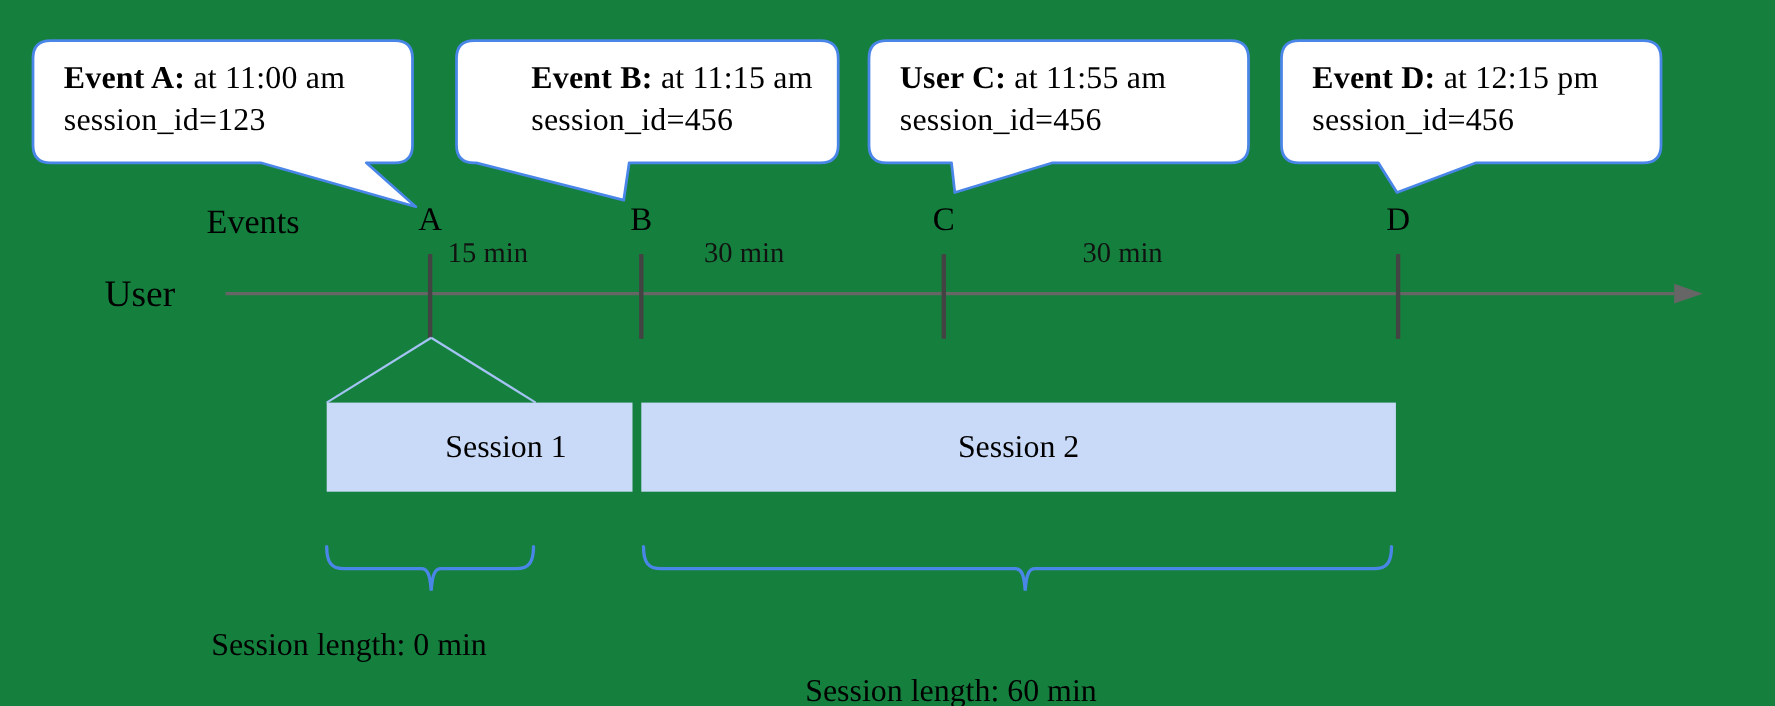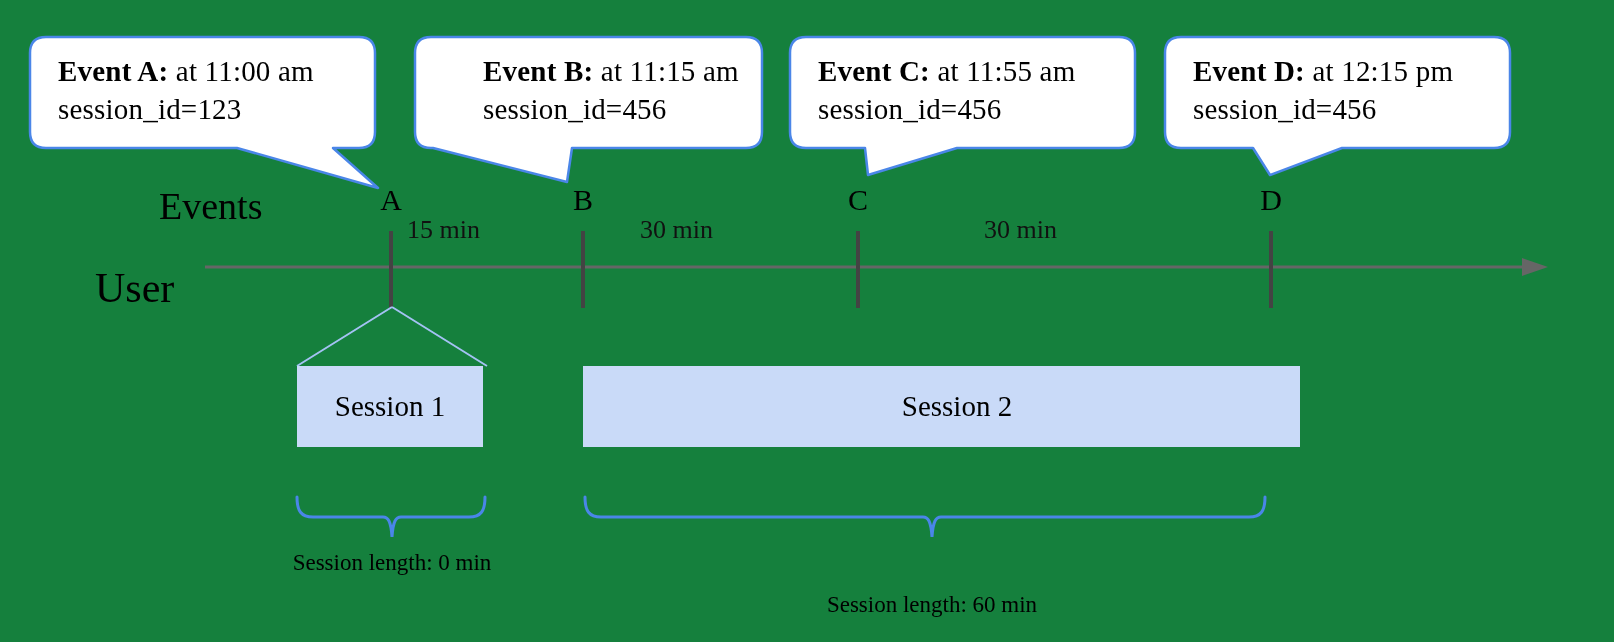--- a/index.html
+++ b/index.html
@@ -35,31 +35,30 @@
   }
   .session-box{
     position:absolute;
     top:366px;height:81px;
     background:#c9daf8;
     display:flex;align-items:center;justify-content:center;
     font-size:29px;
   }
   .length-label{
     position:absolute;
-    top:550px;width:400px;
-    text-align:center;
-    font-size:23px;
+    top:570px;width:400px;
+    font-size:29px;
   }
   #events-axis-label{
-    position:absolute;left:159px;top:184px;width:100px;
-    text-align:center;font-size:38px;
+    position:absolute;left:180px;top:184px;width:100px;
+    text-align:center;font-size:31px;
   }
   #user-label{
-    position:absolute;left:95px;top:264px;
-    font-size:42px;
+    position:absolute;left:95px;top:249px;
+    font-size:34px;
   }
 </style>
 </head>
 <body>
 
 <div id="stage">
 
   <svg id="lines" viewBox="0 0 1614 642">
 
     <line x1="205" y1="267" x2="1522" y2="267" stroke="#666666" stroke-width="3"></line>
@@ -83,43 +82,43 @@
 
   <div class="callout-text" style="left:58px;">
     <div><span class="b">Event A:</span> <span>at 11:00 am</span></div>
     <div>session_id=123</div>
   </div>
   <div class="callout-text" style="left:443px;margin-left:40px;">
     <div><span class="b">Event B:</span> <span>at 11:15 am</span></div>
     <div>session_id=456</div>
   </div>
   <div class="callout-text" style="left:818px;">
-    <div><span class="b">Event C:</span> <span>at 11:55 am</span></div>
+    <div><span class="b">User C:</span> <span>at 11:55 am</span></div>
     <div>session_id=456</div>
   </div>
   <div class="callout-text" style="left:1193px;">
     <div><span class="b">Event D:</span> <span>at 12:15 pm</span></div>
     <div>session_id=456</div>
   </div>
 
   <div id="events-axis-label">Events</div>
   <div id="user-label">User</div>
 
   <div class="event-letter" style="left:361px;">A</div>
   <div class="event-letter" style="left:553px;">B</div>
   <div class="event-letter" style="left:828px;">C</div>
   <div class="event-letter" style="left:1241px;">D</div>
 
   <div class="gap-label" style="left:407px;">15 min</div>
   <div class="gap-label" style="left:640px;">30 min</div>
   <div class="gap-label" style="left:984px;">30 min</div>
 
-  <div class="session-box" style="left:297px;width:186px;">
+  <div class="session-box" style="left:297px;width:230px;padding-left:48px;">
     <span>Session 1</span>
   </div>
-  <div class="session-box" style="left:583px;width:686px;padding-left:31px;">
+  <div class="session-box" style="left:583px;width:686px;">
     <span>Session 2</span>
   </div>
 
   <div class="length-label" style="left:192px;">Session length: 0 min</div>
   <div class="length-label" style="left:732px;margin-top:42px;">Session length: 60 min</div>
 
 </div>
 
 </body></html>

